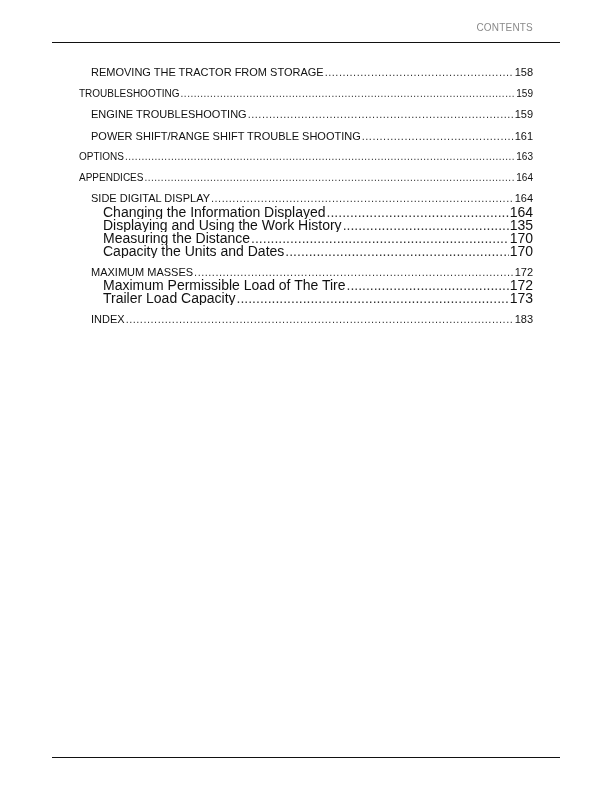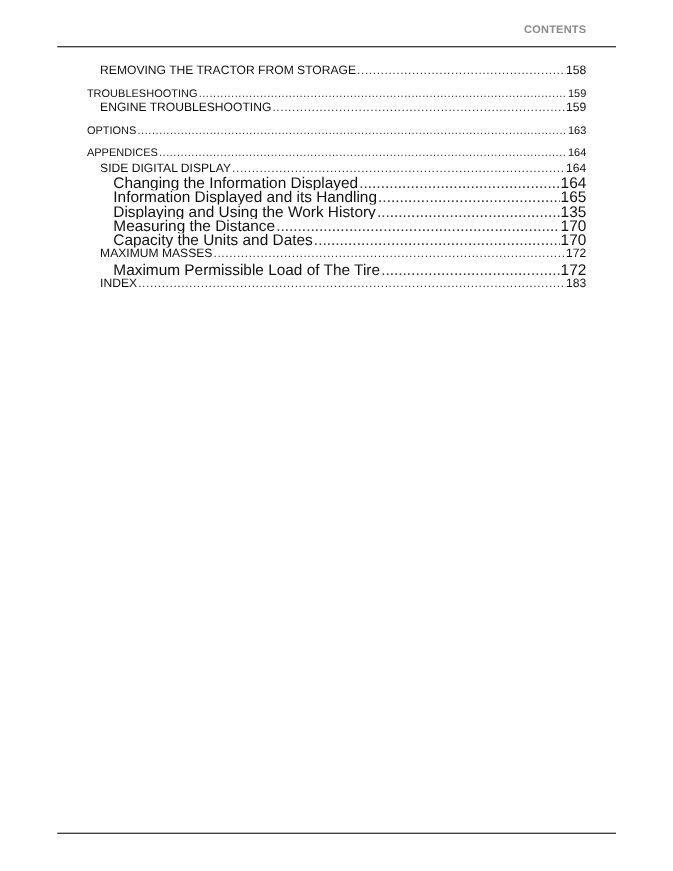--- a/index.html
+++ b/index.html
@@ -1,30 +1,30 @@
 <!DOCTYPE html>
 <html><head>
 <meta charset="utf-8">
 <style>
   html, body { margin:0; padding:0; background:#ffffff; }
   body { width:612px; height:792px; position:relative; overflow:hidden;
          font-family:"Liberation Sans", sans-serif; color:#111; }
-  .header-title { position:absolute; top:22px; right:79px; font-size:10px; font-weight:bold;
+  .header-title { position:absolute; top:22px; right:79px; font-size:10px; font-weight:normal;
                   color:#8a8a8a; letter-spacing:0.2px; }
   .rule { position:absolute; left:52px; width:508px; height:1px; background:#111; }
   .rule.top { top:42px; }
   .rule.bottom { top:757px; }
   .toc { position:absolute; left:79px; top:58px; width:454px; }
   .entry { display:flex; align-items:baseline; white-space:nowrap; overflow:hidden; }
   .entry .label { flex:0 0 auto; }
   .entry .dots { flex:1 1 auto; overflow:hidden; color:#333; margin:0 1px; }
   .entry .dots::after { content:"......................................................................................................................................................................................................"; letter-spacing:0.5px; }
   .entry .page { flex:0 0 auto; text-align:left; }
   .l1 { font-size:10px; line-height:13.5px; padding-left:0; }
-  .l2 { font-size:11px; line-height:13.5px; padding-left:12px; }
+  .l2 { font-size:11px; line-height:13.5px; padding-left:12px;margin-top:8px; }
   .l3 { font-size:14px; line-height:13px; padding-left:24px; }
   .l3 .dots::after { letter-spacing:0; }
   .gap { height:7px; }
 </style>
 </head>
 <body>
 
 <div class="header-title">CONTENTS</div>
 <div class="rule top"></div>
 
@@ -38,20 +38,25 @@
     <div class="entry l1">
       <span class="label">TROUBLESHOOTING</span>
       <span class="dots"></span>
       <span class="page">159</span>
     </div>
     <div class="entry l2">
       <span class="label">ENGINE TROUBLESHOOTING</span>
       <span class="dots"></span>
       <span class="page">159</span>
     </div>
+    <div class="entry l2">
+      <span class="label">POWER SHIFT/RANGE SHIFT TROUBLE SHOOTING</span>
+      <span class="dots"></span>
+      <span class="page">161</span>
+    </div>
     <div class="gap"></div>
     <div class="entry l1">
       <span class="label">OPTIONS</span>
       <span class="dots"></span>
       <span class="page">163</span>
     </div>
     <div class="gap"></div>
     <div class="entry l1">
       <span class="label">APPENDICES</span>
       <span class="dots"></span>
@@ -59,25 +64,20 @@
     </div>
     <div class="entry l2">
       <span class="label">SIDE DIGITAL DISPLAY</span>
       <span class="dots"></span>
       <span class="page">164</span>
     </div>
     <div class="entry l3">
       <span class="label">Changing the Information Displayed</span>
       <span class="dots"></span>
       <span class="page">164</span>
-    </div>
-    <div class="entry l3">
-      <span class="label">Information Displayed and its Handling</span>
-      <span class="dots"></span>
-      <span class="page">165</span>
     </div>
     <div class="entry l3">
       <span class="label">Displaying and Using the Work History</span>
       <span class="dots"></span>
       <span class="page">135</span>
     </div>
     <div class="entry l3">
       <span class="label">Measuring the Distance</span>
       <span class="dots"></span>
       <span class="page">170</span>
@@ -90,20 +90,25 @@
     <div class="entry l2">
       <span class="label">MAXIMUM MASSES</span>
       <span class="dots"></span>
       <span class="page">172</span>
     </div>
     <div class="entry l3">
       <span class="label">Maximum Permissible Load of The Tire</span>
       <span class="dots"></span>
       <span class="page">172</span>
     </div>
+    <div class="entry l3">
+      <span class="label">Trailer Load Capacity</span>
+      <span class="dots"></span>
+      <span class="page">173</span>
+    </div>
     <div class="entry l2">
       <span class="label">INDEX</span>
       <span class="dots"></span>
       <span class="page">183</span>
     </div>
   </div>
 
 <div class="rule bottom"></div>
 
 </body></html>

